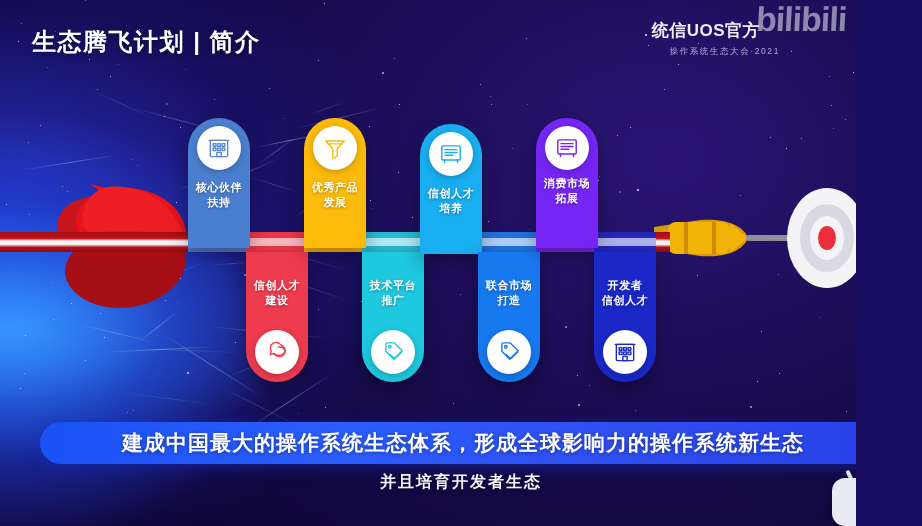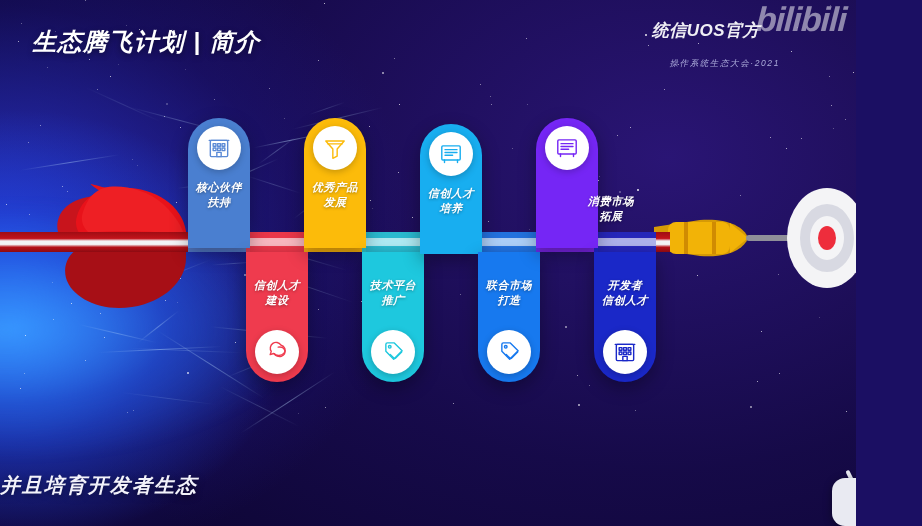--- a/index.html
+++ b/index.html
@@ -12,21 +12,20 @@
 
   
   #stage{
     position:absolute; inset:0; width:856px; height:526px;
     overflow:hidden;
     background:
       radial-gradient(ellipse 380px 300px at 2% 62%, rgba(40,120,255,0.95) 0%, rgba(30,70,220,0.55) 38%, rgba(25,25,120,0.0) 72%),
       radial-gradient(ellipse 520px 420px at 0% 45%, rgba(45,60,230,0.85) 0%, rgba(30,25,140,0.35) 55%, rgba(20,10,90,0) 80%),
       radial-gradient(ellipse 700px 520px at 78% 30%, rgba(44,22,120,0.9) 0%, rgba(22,10,72,0.9) 60%, rgba(14,6,54,1) 100%),
       linear-gradient(115deg,#2b18a8 0%,#2a14a0 12%,#241180 30%,#1b0d63 55%,#140a4e 75%,#100840 100%);
-    font-style: italic;
   }
   .starfield{ position:absolute; inset:0; pointer-events:none; }
   .star{ position:absolute; background:#fff; border-radius:50%; }
   .streak{ position:absolute; height:1px; background:linear-gradient(90deg,rgba(255,255,255,0) 0%,rgba(190,225,255,.85) 50%,rgba(255,255,255,0) 100%); transform-origin:center; }
   .leftglow{
     position:absolute; left:-120px; top:200px; width:420px; height:260px;
     background:radial-gradient(ellipse at 30% 50%, rgba(60,160,255,.75) 0%, rgba(40,110,235,.32) 40%, rgba(30,60,180,0) 72%);
     filter:blur(3px);
   }
 
@@ -40,21 +39,21 @@
   }
 
   
   #wm{ position:absolute; right:4px; top:4px; width:300px; height:56px; }
   #wm-uos{
     position:absolute; right:92px; top:15px;
     color:rgba(255,255,255,.93); font-size:17px; font-weight:bold;
     letter-spacing:.5px; white-space:nowrap;
   }
   #wm-sub{
-    position:absolute; right:72px; top:54px;
+    position:absolute; right:72px; top:42px;
     color:rgba(215,220,255,.75); font-size:8.5px; letter-spacing:1.6px;
     white-space:nowrap;
   }
   #wm-bili{
     position:absolute; right:6px; top:-4px;
     color:rgba(255,255,255,.5); font-size:34px; font-weight:bold;
     letter-spacing:-1px; white-space:nowrap;
     transform:skewX(-3deg);
   }
 
@@ -92,21 +91,21 @@
     box-shadow:0 4px 16px rgba(20,40,180,.55);
   }
   #banner-text{
     position:absolute; inset:0; display:flex; align-items:center; justify-content:center;
     color:#ffffff; font-size:21px; font-weight:bold; letter-spacing:1px;
     text-shadow:0 1px 4px rgba(0,0,0,.4);
     white-space:nowrap;
   }
   #subline{
     position:absolute; left:0; top:472px; width:922px;
-    color:#f2f2fa; font-size:20px; font-weight:bold;
+    text-align:center; color:#f2f2fa; font-size:16px; font-weight:bold;
     letter-spacing:2px; text-shadow:0 2px 6px rgba(0,0,0,.5);
   }
 
   
   #play{
     position:absolute; left:826px; top:468px; width:78px; height:58px;
   }
   #play .tv{
     position:absolute; left:6px; top:10px; width:66px; height:48px;
     background:#e9eaf2; border-radius:13px;
@@ -450,21 +449,21 @@
         <div class="ico" style="top: 8px;">
           <svg viewBox="0 0 24 24" fill="none" stroke="#7526f5" stroke-width="1.3" stroke-linecap="round" stroke-linejoin="round">
       <rect x="3.5" y="4.5" width="17" height="13" rx="1"></rect>
       <line x1="6.5" y1="8" x2="17.5" y2="8"></line>
       <line x1="6.5" y1="10.6" x2="17.5" y2="10.6"></line>
       <line x1="6.5" y1="13.2" x2="13.5" y2="13.2"></line>
       <line x1="6" y1="17.5" x2="6" y2="19.8"></line>
       <line x1="18" y1="17.5" x2="18" y2="19.8"></line>
     </svg>
         </div>
-        <div class="txt" style="top: 76px; margin-left: 44px;">
+        <div class="txt" style="top: 58px;">
           <div>消费市场</div>
           <div>拓展</div>
         </div>
       </div>
       <div class="pill" style="left: 594px; background: rgb(26, 40, 200); top: 252px; height: 130px; border-top-left-radius: 0px; border-top-right-radius: 0px;">
         <div class="ico" style="top: 78px;">
           <svg viewBox="0 0 24 24" fill="none" stroke="#1a28c8" stroke-width="1.3" stroke-linecap="round" stroke-linejoin="round">
       <rect x="4" y="5" width="16" height="15" rx="1"></rect>
       <line x1="3" y1="5" x2="21" y2="5"></line>
       <rect x="6.6" y="8" width="2.6" height="2.4"></rect>
@@ -476,20 +475,23 @@
       <rect x="10" y="16" width="4" height="4"></rect>
     </svg>
         </div>
         <div class="txt" style="top: 26px;">
           <div>开发者</div>
           <div>信创人才</div>
         </div>
       </div>
     </div>
 
+  <div id="banner">
+    <div id="banner-text">建成中国最大的操作系统生态体系，形成全球影响力的操作系统新生态</div>
+  </div>
   <div id="subline">并且培育开发者生态</div>
 
   <div id="play">
     <div class="ant" style="left:22px;top:2px;transform:rotate(-26deg);"></div>
     <div class="ant" style="left:52px;top:2px;transform:rotate(26deg);"></div>
     <div class="tv"></div>
     <div class="tri"></div>
   </div>
 
 </div>

